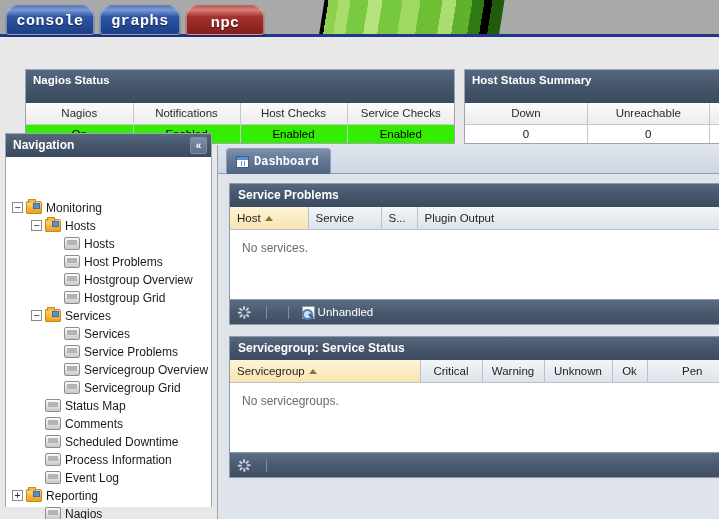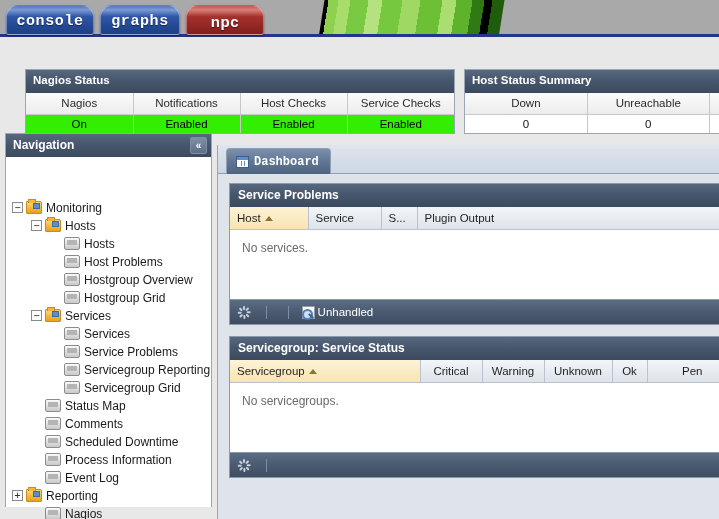--- a/index.html
+++ b/index.html
@@ -84,21 +84,21 @@
     background: #e8e8e8;
   }
 
   
   .summary-panel {
     position: absolute;
     background: #ffffff;
     border: 1px solid #9aa6b5;
   }
   .summary-head {
-    height: 23px;
+    height: 33px;
     background: linear-gradient(180deg, #56687f 0%, #46566c 48%, #3b4a5e 100%);
     color: #ffffff;
     font-weight: bold;
     font-size: 11.5px;
     line-height: 21px;
     padding-left: 7px;
     white-space: nowrap;
     overflow: hidden;
   }
   .summary-table { width: 100%; border-collapse: collapse; }
@@ -465,21 +465,21 @@
     <div id="tree">
         <div class="node indent1"><span class="twisty">−</span><span class="ico ico-folder"></span><span class="lbl">Monitoring</span></div>
         <div class="node indent2"><span class="twisty">−</span><span class="ico ico-folder"></span><span class="lbl">Hosts</span></div>
         <div class="node indent3"><span class="dots"></span><span class="ico ico-page"></span><span class="lbl">Hosts</span></div>
         <div class="node indent3"><span class="dots"></span><span class="ico ico-page"></span><span class="lbl">Host Problems</span></div>
         <div class="node indent3"><span class="dots"></span><span class="ico ico-page"></span><span class="lbl">Hostgroup Overview</span></div>
         <div class="node indent3"><span class="dots"></span><span class="ico ico-page"></span><span class="lbl">Hostgroup Grid</span></div>
         <div class="node indent2"><span class="twisty">−</span><span class="ico ico-folder"></span><span class="lbl">Services</span></div>
         <div class="node indent3"><span class="dots"></span><span class="ico ico-page"></span><span class="lbl">Services</span></div>
         <div class="node indent3"><span class="dots"></span><span class="ico ico-page"></span><span class="lbl">Service Problems</span></div>
-        <div class="node indent3"><span class="dots"></span><span class="ico ico-page"></span><span class="lbl">Servicegroup Reporting</span></div>
+        <div class="node indent3"><span class="dots"></span><span class="ico ico-page"></span><span class="lbl">Servicegroup Overview</span></div>
         <div class="node indent3"><span class="dots"></span><span class="ico ico-page"></span><span class="lbl">Servicegroup Grid</span></div>
         <div class="node indent2"><span class="dots"></span><span class="ico ico-page"></span><span class="lbl">Status Map</span></div>
         <div class="node indent2"><span class="dots"></span><span class="ico ico-page"></span><span class="lbl">Comments</span></div>
         <div class="node indent2"><span class="dots"></span><span class="ico ico-page"></span><span class="lbl">Scheduled Downtime</span></div>
         <div class="node indent2"><span class="dots"></span><span class="ico ico-page"></span><span class="lbl">Process Information</span></div>
         <div class="node indent2"><span class="dots"></span><span class="ico ico-page"></span><span class="lbl">Event Log</span></div>
         <div class="node indent1"><span class="twisty">+</span><span class="ico ico-folder"></span><span class="lbl">Reporting</span></div>
         <div class="node indent2"><span class="dots"></span><span class="ico ico-page"></span><span class="lbl">Nagios</span></div>
       </div>
   </div>

